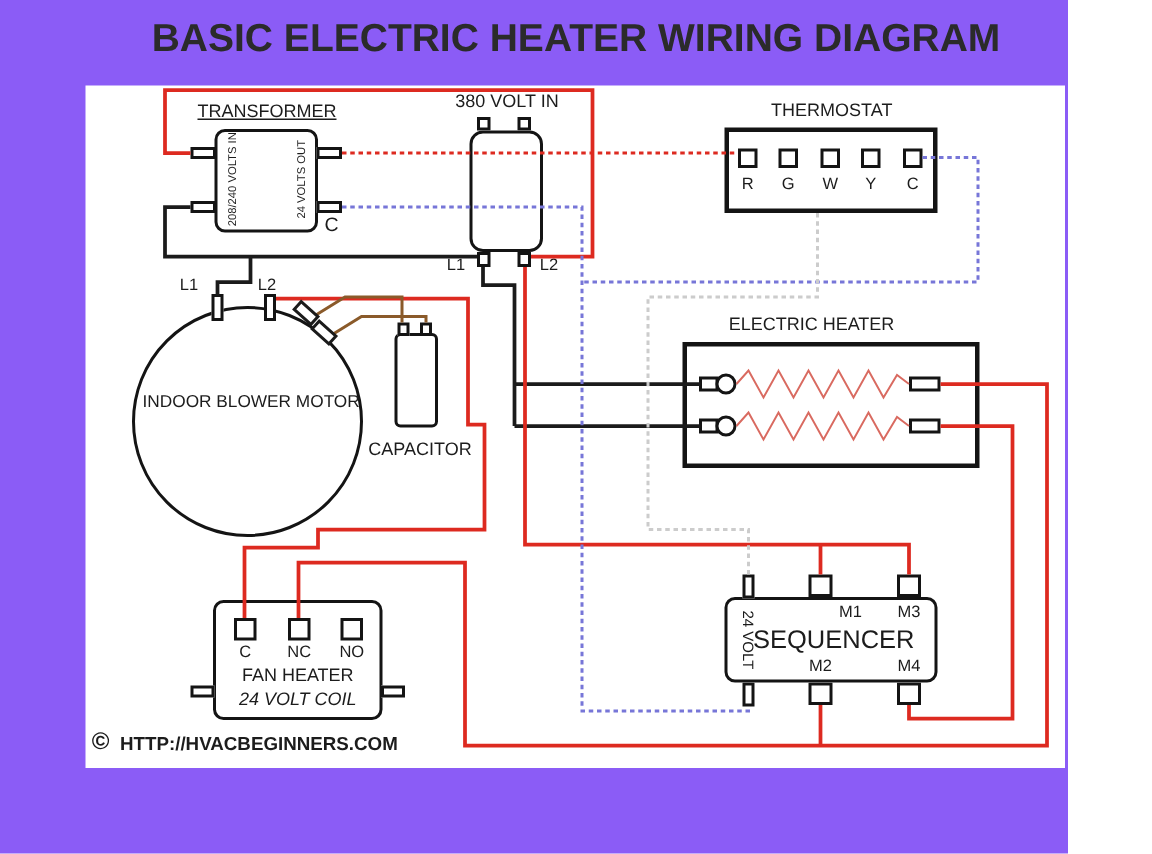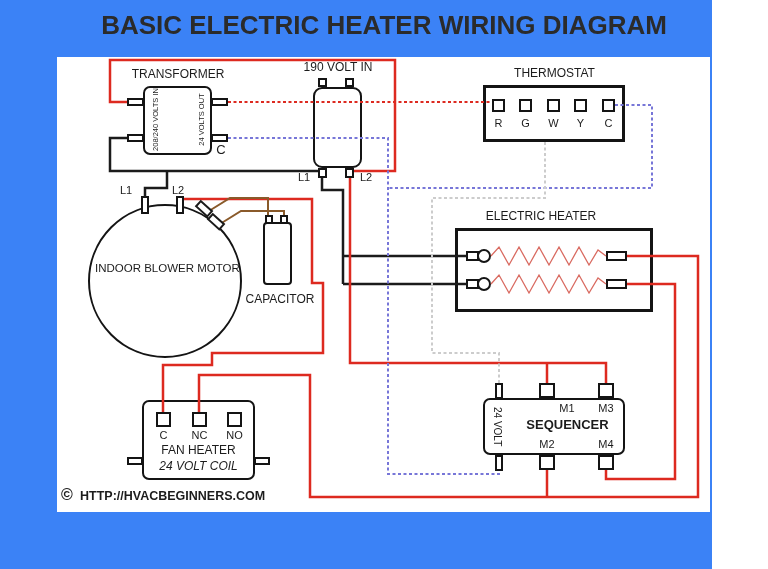--- a/index.html
+++ b/index.html
@@ -1,17 +1,17 @@
 <!DOCTYPE html>
 <html><head>
 <meta charset="utf-8">
 <style>
   html,body{margin:0;padding:0;}
   body{width:768px;height:569px;overflow:hidden;font-family:"Liberation Sans",sans-serif;}
-  .stage{position:relative;width:712px;height:569px;background:#3b82f6;}
+  .stage{position:relative;width:712px;height:569px;background:#8b5cf6;}
   .canvas{position:absolute;left:57px;top:57px;width:653px;height:455px;background:#ffffff;}
   .title{position:absolute;left:0;top:10px;width:768px;text-align:center;font-size:26px;font-weight:bold;color:#2b2b2b;letter-spacing:0px;}
   .lbl{position:absolute;color:#1c1c1c;text-align:center;white-space:nowrap;}
   .box{position:absolute;background:#fff;border:2.5px solid #141414;box-sizing:border-box;}
   .rounded{border-radius:7px;}
   .stub{position:absolute;background:#fff;border:2px solid #141414;box-sizing:border-box;z-index:3;}
   .term{position:absolute;background:#fff;border:2.5px solid #141414;box-sizing:border-box;z-index:3;}
   .vtext{transform:rotate(-90deg);transform-origin:center center;}
   .circle{border-radius:50%;}
   svg.wires{position:absolute;left:0;top:0;z-index:5;pointer-events:none;}
@@ -19,31 +19,31 @@
   .seq-side{writing-mode:vertical-rl;text-orientation:sideways;}
   .copy{font-weight:bold;}
 </style>
 </head>
 <body>
 
 <div class="stage">
   <div class="canvas"></div>
   <div class="title">BASIC ELECTRIC HEATER WIRING DIAGRAM</div>
 
-  <div class="lbl f12" style="left:130px;top:67px;width:96px;">TRANSFORMER</div>
+  <div class="lbl f12" style="left:130px;top:67px;width:96px;text-decoration:underline;">TRANSFORMER</div>
   <div class="box rounded" style="left:143px;top:86px;width:69px;height:69px;z-index:2;"></div>
   <div class="stub" style="left:127px;top:98px;width:17px;height:8px;"></div>
   <div class="stub" style="left:127px;top:134px;width:17px;height:8px;"></div>
   <div class="stub" style="left:211px;top:98px;width:17px;height:8px;"></div>
   <div class="stub" style="left:211px;top:134px;width:17px;height:8px;"></div>
   <div class="lbl vtext" style="left:123px;top:115px;width:64px;font-size:7.5px;z-index:4;">208/240 VOLTS IN</div>
   <div class="lbl vtext" style="left:169px;top:115px;width:64px;font-size:7.5px;z-index:4;">24 VOLTS OUT</div>
   <div class="lbl f13" style="left:214px;top:142px;width:14px;">C</div>
 
-  <div class="lbl f12" style="left:293px;top:60px;width:90px;">190 VOLT IN</div>
+  <div class="lbl f12" style="left:293px;top:60px;width:90px;">380 VOLT IN</div>
   <div class="box" style="left:313px;top:87px;width:49px;height:81px;border-radius:9px;z-index:2;"></div>
   <div class="stub" style="left:318px;top:78px;width:9px;height:9px;"></div>
   <div class="stub" style="left:345px;top:78px;width:9px;height:9px;"></div>
   <div class="stub" style="left:318px;top:168px;width:9px;height:10px;"></div>
   <div class="stub" style="left:345px;top:168px;width:9px;height:10px;"></div>
   <div class="lbl f11" style="left:294px;top:171px;width:20px;">L1</div>
   <div class="lbl f11" style="left:356px;top:171px;width:20px;">L2</div>
 
   <div class="lbl f12" style="left:497px;top:66px;width:115px;">THERMOSTAT</div>
   <div class="box" style="left:483px;top:85px;width:142px;height:57px;border-width:3px;z-index:2;"></div>
@@ -86,21 +86,21 @@
   <div class="lbl f11" style="left:156px;top:429px;width:15px;z-index:4;">C</div>
   <div class="lbl f11" style="left:189px;top:429px;width:21px;z-index:4;">NC</div>
   <div class="lbl f11" style="left:224px;top:429px;width:21px;z-index:4;">NO</div>
   <div class="lbl f12" style="left:150px;top:443px;width:97px;z-index:4;">FAN HEATER</div>
   <div class="lbl f12" style="left:150px;top:459px;width:97px;z-index:4;font-style:italic;">24 VOLT COIL</div>
   <div class="stub" style="left:127px;top:457px;width:16px;height:8px;"></div>
   <div class="stub" style="left:254px;top:457px;width:16px;height:8px;"></div>
 
   <div class="box rounded" style="left:483px;top:398px;width:142px;height:57px;z-index:2;"></div>
   <div class="lbl seq-side" style="left:492px;top:401px;height:52px;font-size:10px;z-index:4;">24 VOLT</div>
-  <div class="lbl" style="left:515px;top:417px;width:105px;font-size:13px;z-index:4;font-weight:bold;">SEQUENCER</div>
+  <div class="lbl" style="left:502px;top:417px;width:105px;font-size:17px;z-index:4;">SEQUENCER</div>
   <div class="lbl f11" style="left:556px;top:402px;width:22px;z-index:4;">M1</div>
   <div class="lbl f11" style="left:595px;top:402px;width:22px;z-index:4;">M3</div>
   <div class="lbl f11" style="left:536px;top:438px;width:22px;z-index:4;">M2</div>
   <div class="lbl f11" style="left:595px;top:438px;width:22px;z-index:4;">M4</div>
   <div class="term" style="left:539px;top:383px;width:16px;height:15px;"></div>
   <div class="term" style="left:598px;top:383px;width:16px;height:15px;"></div>
   <div class="term" style="left:539px;top:455px;width:16px;height:15px;"></div>
   <div class="term" style="left:598px;top:455px;width:16px;height:15px;"></div>
   <div class="stub" style="left:495px;top:383px;width:8px;height:16px;"></div>
   <div class="stub" style="left:495px;top:455px;width:8px;height:16px;"></div>

